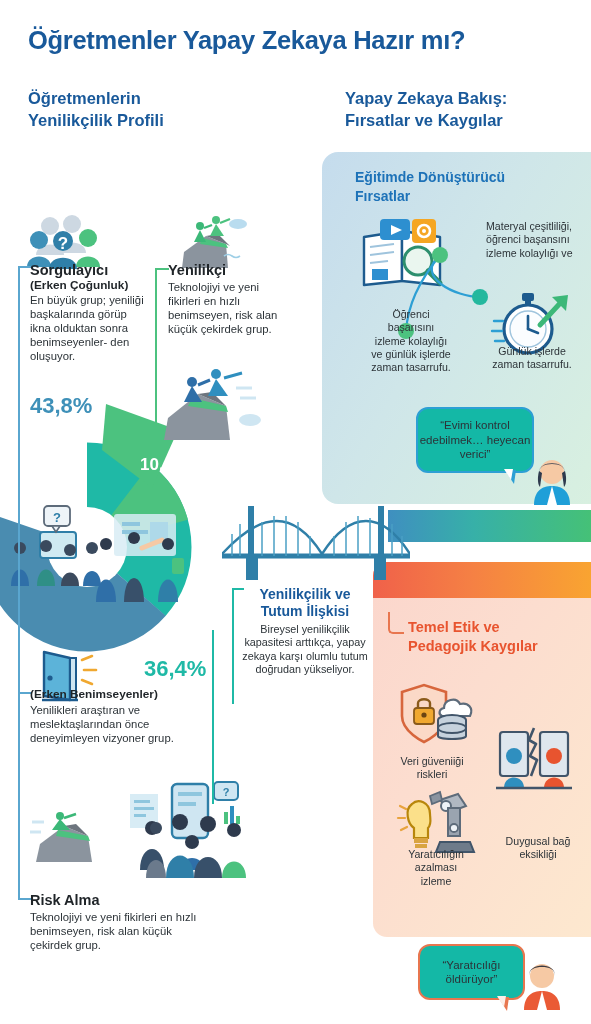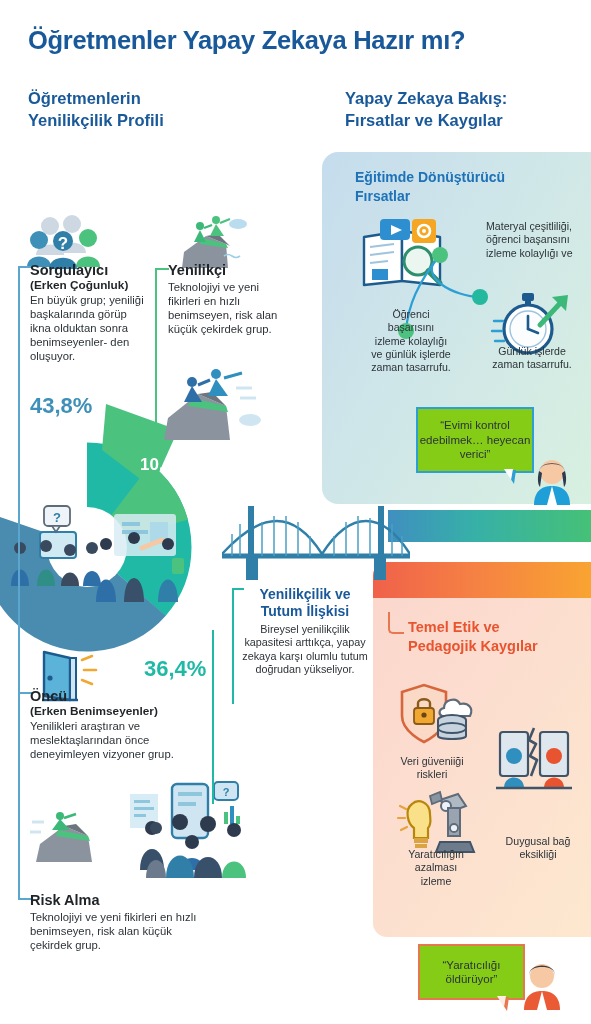--- a/index.html
+++ b/index.html
@@ -127,22 +127,22 @@
   #mid-blk .mt { font-size: 14px; font-weight: bold; color: #19599a; line-height: 1.2; }
   #mid-blk .mb { font-size: 10.8px; color: #2c3338; line-height: 1.25; margin-top: 3px; }
 
   
   .opp-lbl { position: absolute; font-size: 10.6px; color: #2c3338; line-height: 1.26; }
   .con-lbl { position: absolute; font-size: 10.6px; color: #2c3338; line-height: 1.26; text-align: center; }
 
   
   .bubble {
     position: absolute;
-    background: #84cc16;
-    border-radius: 0;
+    background: #14b8a6;
+    border-radius: 12px;
     text-align: center;
     font-size: 11.5px;
     line-height: 1.26;
     color: #2c3338;
     display: flex; align-items: center; 
   }
   #bubble-1 { left: 416px; top: 407px; width: 118px; height: 66px; border: 2.2px solid #2d9fd4; }
   #bubble-1:after {
     content: ""; position: absolute; right: 16px; bottom: -13px;
     width: 0; height: 0;
@@ -490,21 +490,20 @@
   </div>
   <div class="pct" style="left:30px; top:393px; color:#3e90b8;">43,8%</div>
 
   <div class="blk" style="left:168px; top:262px; width:116px;">
     <div class="bt">Yenilikçi</div>
     <div class="bbody">Teknolojiyi ve yeni fikirleri en hızlı benimseyen, risk alan küçük çekirdek grup.</div>
   </div>
   <div class="pct" style="left:140px; top:455px; color:#ffffff; font-size:17px;">10.4%</div>
 
   <div class="blk" style="left:30px; top:688px; width:175px;">
-    <div class="bt">Öncü</div>
     <div class="bsub">(Erken Benimseyenler)</div>
     <div class="bbody">Yenilikleri araştıran ve meslektaşlarından önce deneyimleyen vizyoner grup.</div>
   </div>
   <div class="pct" style="left:144px; top:656px; color:#1fb9a6;">36,4%</div>
 
   <div class="blk" style="left:30px; top:892px; width:180px;">
     <div class="bt">Risk Alma</div>
     <div class="bbody">Teknolojiyi ve yeni fikirleri en hızlı benimseyen, risk alan küçük çekirdek grup.</div>
   </div>
 

